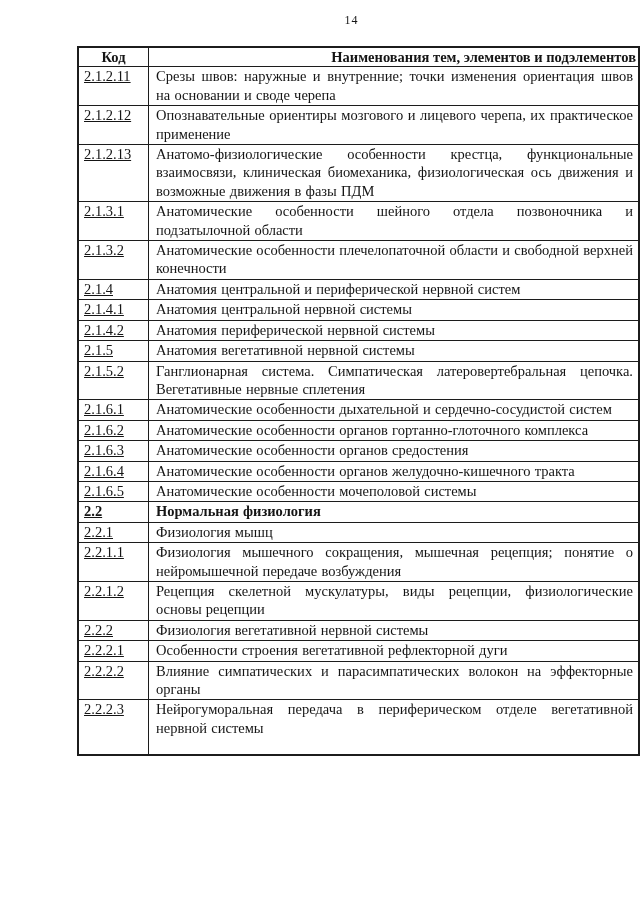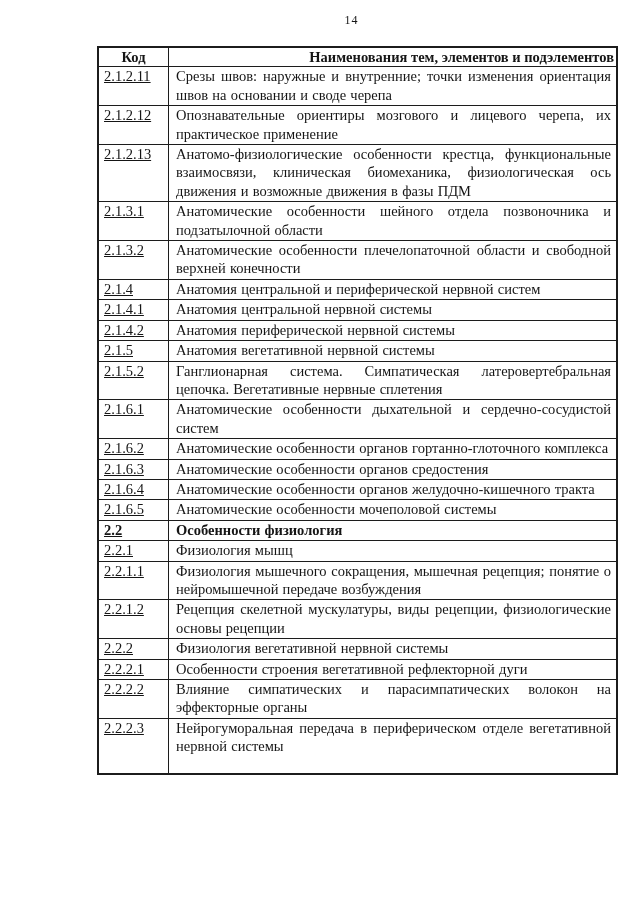--- a/index.html
+++ b/index.html
@@ -19,23 +19,23 @@
     position: absolute;
     top: 13px;
     left: 87px;
     width: 529px;
     text-align: center;
     font-size: 12px;
     letter-spacing: 1px;
   }
   table.topics {
     position: absolute;
-    left: 97px;
+    left: 77px;
     top: 46px;
-    width: 521px;
+    width: 563px;
     border-collapse: collapse;
     table-layout: fixed;
     border: 2.5px solid #1c1c1c;
   }
   table.topics th,
   table.topics td {
     border: 1.7px solid #1c1c1c;
     vertical-align: top;
     font-size: 14.5px;
     line-height: 18.4px;
@@ -139,21 +139,21 @@
       <tr>
         <td class="code-cell">2.1.6.4</td>
         <td class="name-cell">Анатомические особенности органов желудочно-кишечного тракта</td>
       </tr>
       <tr>
         <td class="code-cell">2.1.6.5</td>
         <td class="name-cell">Анатомические особенности мочеполовой системы</td>
       </tr>
       <tr class="bold">
         <td class="code-cell">2.2</td>
-        <td class="name-cell">Особенности физиология</td>
+        <td class="name-cell">Нормальная физиология</td>
       </tr>
       <tr>
         <td class="code-cell">2.2.1</td>
         <td class="name-cell">Физиология мышц</td>
       </tr>
       <tr>
         <td class="code-cell">2.2.1.1</td>
         <td class="name-cell">Физиология мышечного сокращения, мышечная рецепция; понятие о нейромышечной передаче возбуждения</td>
       </tr>
       <tr>

